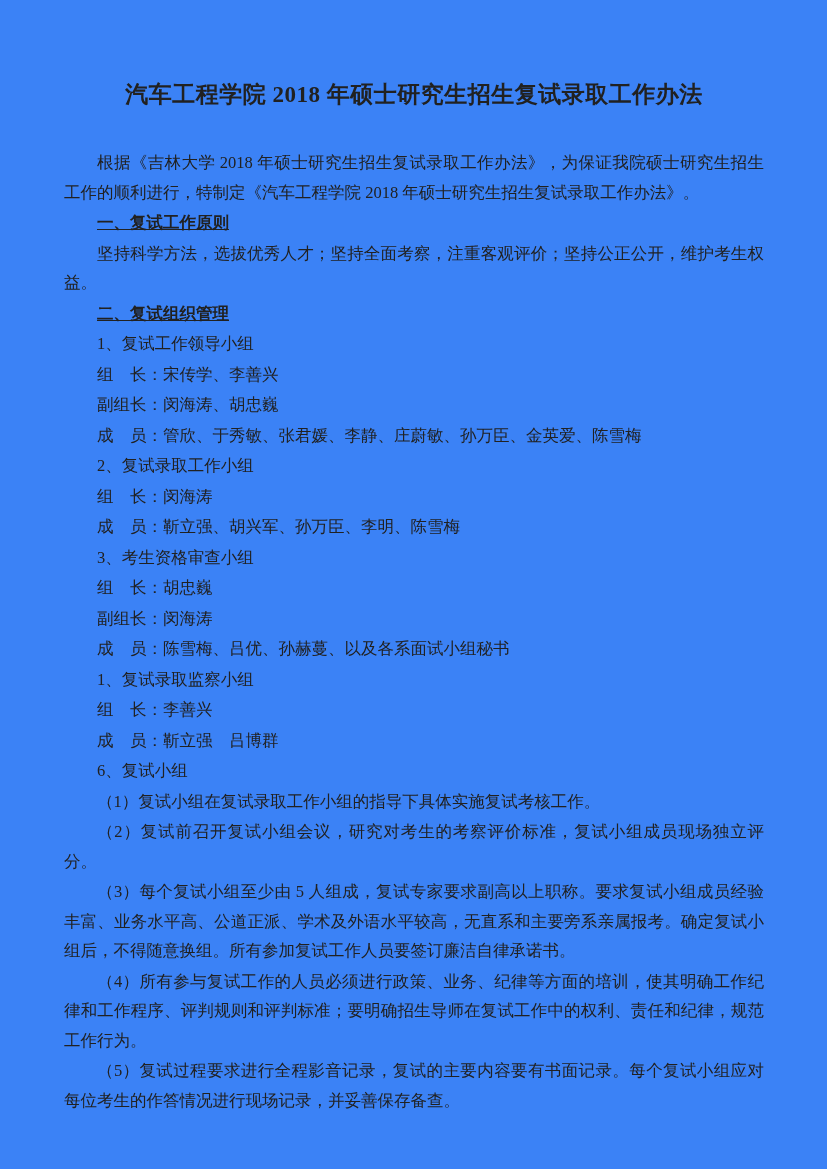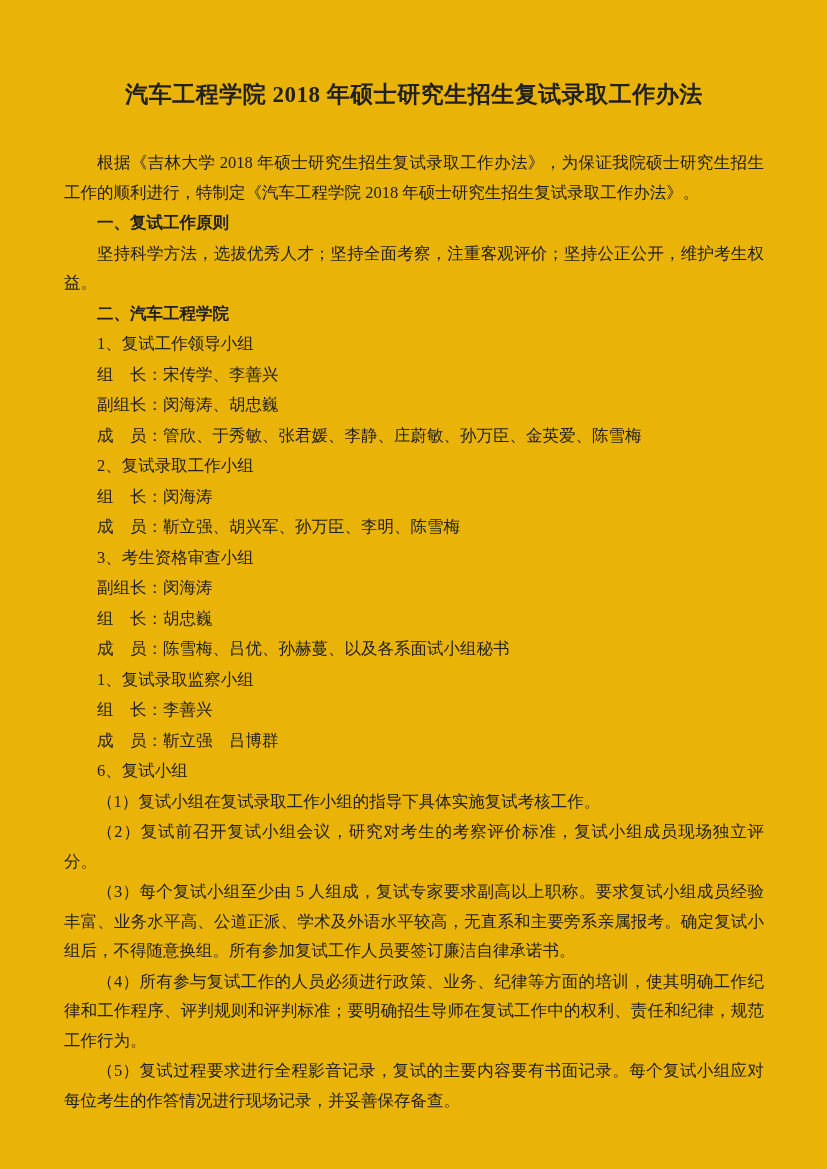--- a/index.html
+++ b/index.html
@@ -5,21 +5,21 @@
   html, body {
     margin: 0;
     padding: 0;
     background: #ffffff;
   }
   .page {
     box-sizing: border-box;
     width: 827px;
     height: 1169px;
     margin: 0;
-    background: #eab308;
+    background: #3b82f6;
     padding: 80px 62px 0 63px;
     font-family: "Liberation Serif", "DejaVu Serif", serif;
     color: #212121;
     overflow: hidden;
   }
   .doc-title {
     margin: 0 0 38px 0;
     font-size: 23px;
     line-height: 30px;
     font-weight: bold;
@@ -29,45 +29,46 @@
   .para {
     margin: 1px;
     font-size: 16.5px;
     line-height: 29.5px;
     text-indent: 2em;
     text-align: justify;
     word-break: break-all;
   }
   .heading {
     font-weight: bold;
+    text-decoration: underline;
   }
 </style>
 </head>
 <body>
 
 <div class="page">
   <h1 class="doc-title">汽车工程学院 2018 年硕士研究生招生复试录取工作办法</h1>
 
   <p class="para">根据《吉林大学 2018 年硕士研究生招生复试录取工作办法》，为保证我院硕士研究生招生工作的顺利进行，特制定《汽车工程学院 2018 年硕士研究生招生复试录取工作办法》。</p>
   <p class="para heading">一、复试工作原则</p>
   <p class="para">坚持科学方法，选拔优秀人才；坚持全面考察，注重客观评价；坚持公正公开，维护考生权益。</p>
-  <p class="para heading">二、汽车工程学院</p>
+  <p class="para heading">二、复试组织管理</p>
 
   <p class="para">1、复试工作领导小组</p>
   <p class="para">组　长：宋传学、李善兴</p>
   <p class="para">副组长：闵海涛、胡忠巍</p>
   <p class="para">成　员：管欣、于秀敏、张君媛、李静、庄蔚敏、孙万臣、金英爱、陈雪梅</p>
 
   <p class="para">2、复试录取工作小组</p>
   <p class="para">组　长：闵海涛</p>
   <p class="para">成　员：靳立强、胡兴军、孙万臣、李明、陈雪梅</p>
 
   <p class="para">3、考生资格审查小组</p>
+  <p class="para">组　长：胡忠巍</p>
   <p class="para">副组长：闵海涛</p>
-  <p class="para">组　长：胡忠巍</p>
   <p class="para">成　员：陈雪梅、吕优、孙赫蔓、以及各系面试小组秘书</p>
 
   <p class="para">1、复试录取监察小组</p>
   <p class="para">组　长：李善兴</p>
   <p class="para">成　员：靳立强　吕博群</p>
 
   <p class="para">6、复试小组</p>
 
   <p class="para">（1）复试小组在复试录取工作小组的指导下具体实施复试考核工作。</p>
   <p class="para">（2）复试前召开复试小组会议，研究对考生的考察评价标准，复试小组成员现场独立评分。</p>

